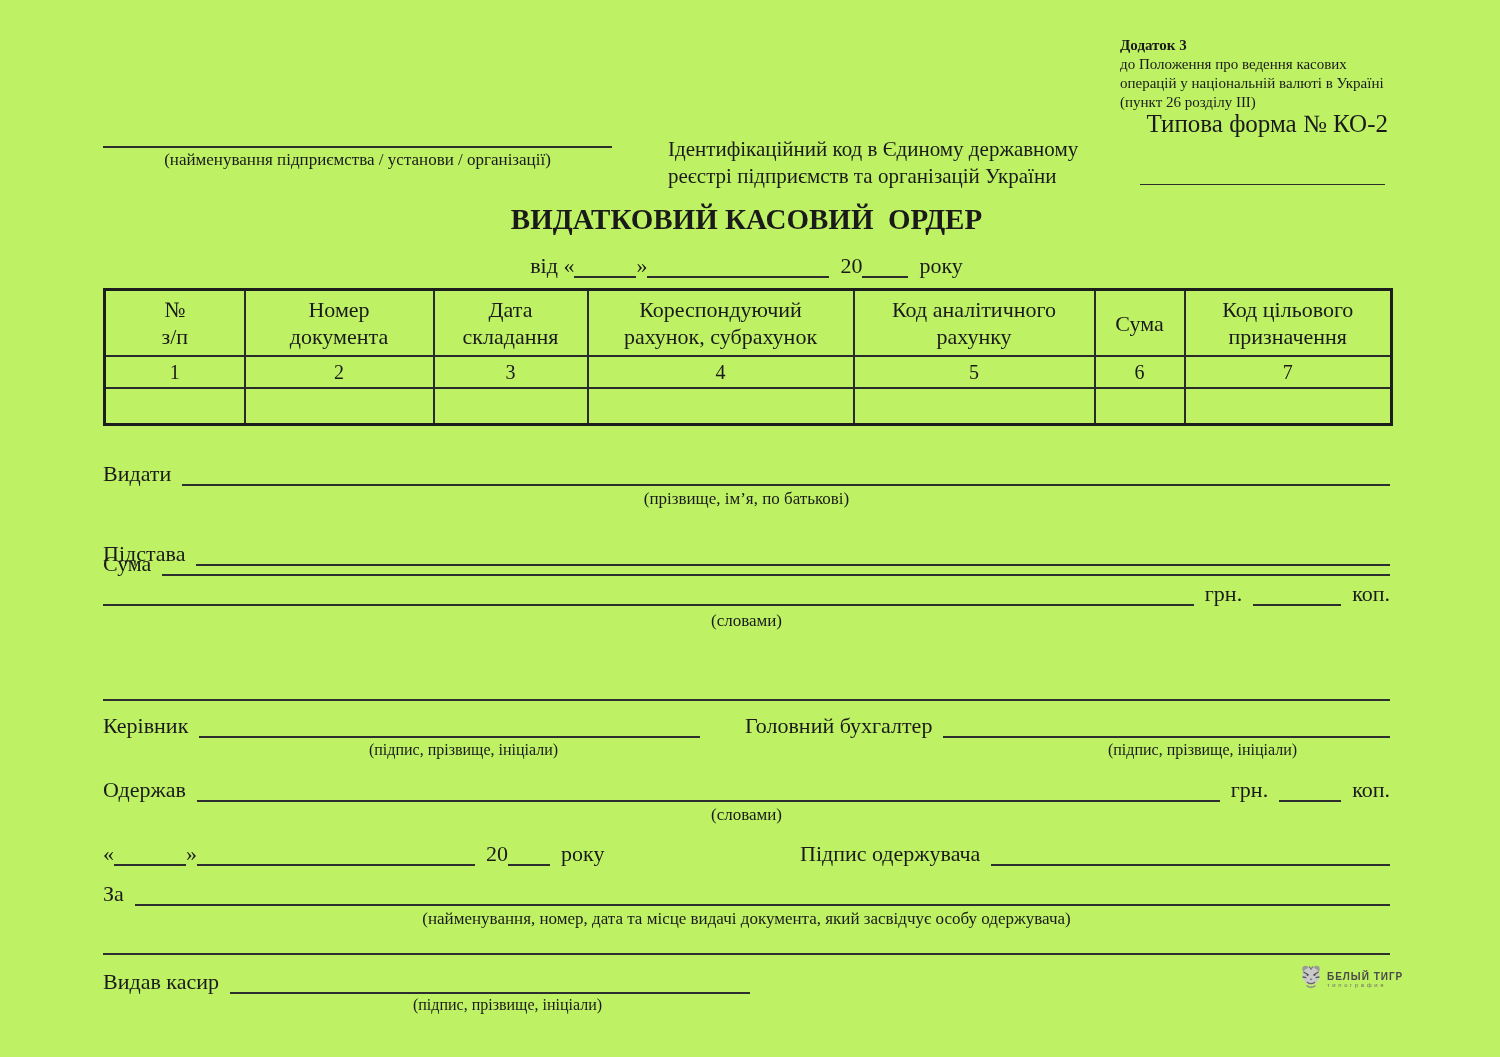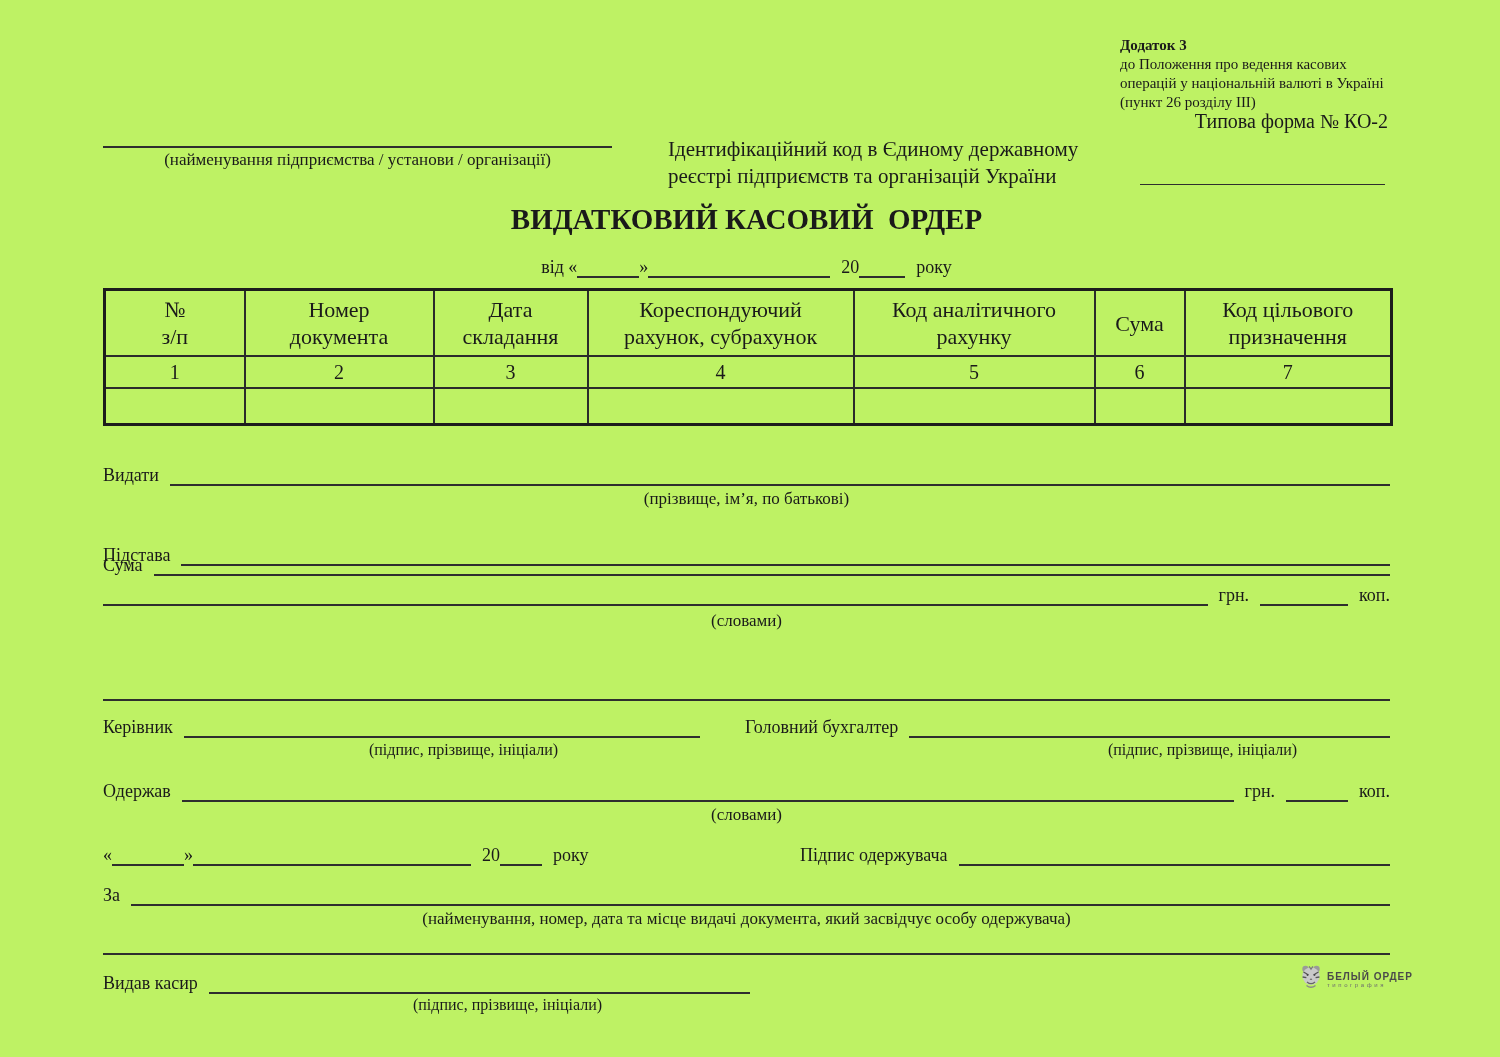--- a/index.html
+++ b/index.html
@@ -6,34 +6,34 @@
   .page{position:relative;width:1500px;height:1057px;background:#bef264;
         font-family:"Liberation Serif", serif;color:#1a1a1a;overflow:hidden;}
 
   .abs{position:absolute;}
 
   
   .appendix{left:1120px;top:36px;width:285px;font-size:15px;line-height:19px;}
   .appendix .ap-title{font-weight:bold;}
   .appendix .ap-lines{white-space:pre-line;}
 
-  .typical-form{top:110px;right:112px;font-size:20px;}
+  .typical-form{top:110px;right:112px;font-size:25px;}
 
   
   .company-line{left:103px;top:118px;width:509px;height:28px;border-bottom:2px solid #2e2e2e;}
   .company-caption{left:103px;top:150px;width:509px;text-align:center;font-size:17px;}
 
   .edrpou-note{left:668px;top:136px;width:480px;font-size:21px;line-height:27px;white-space:pre-line;}
   .edrpou-line{left:1140px;top:160px;width:245px;height:24px;border-bottom:1.5px solid #2e2e2e;}
 
   .form-title{left:103px;top:203px;width:1287px;text-align:center;
               font-size:29px;font-weight:bold;white-space:pre;}
 
   
-  .row{position:absolute;display:flex;align-items:flex-end;font-size:18px;line-height:1.15;height:32px;}
+  .row{position:absolute;display:flex;align-items:flex-end;font-size:22px;line-height:1.15;height:32px;}
   .row .lbl{white-space:nowrap;}
   .fill{border-bottom:2px solid #2e2e2e;display:inline-block;}
   .f1{flex:1;}
   .caption{position:absolute;font-size:17px;text-align:center;}
   .caption.small{font-size:16px;}
   .hline{position:absolute;border-top:2px solid #2e2e2e;}
 
   
   .form-table{position:absolute;left:103px;top:288px;width:1287px;
               border-collapse:collapse;table-layout:fixed;border:3px solid #1d1d1d;}
@@ -217,18 +217,18 @@
         <path d="M3.5 9 L7 11 M18.5 9 L15 11 M2.6 14 L6.4 14.6 M19.4 14 L15.6 14.6" stroke="#555" stroke-width="1.3" fill="none"></path>
         <circle cx="7.6" cy="11.8" r="1.1" fill="#444"></circle>
         <circle cx="14.4" cy="11.8" r="1.1" fill="#444"></circle>
         <path d="M11 15.2 L9.6 16.8 L12.4 16.8 Z" fill="#555"></path>
         <path d="M7 19 Q11 22.4 15 19" stroke="#666" stroke-width="1.2" fill="none"></path>
         <path d="M9.2 3.4 L11 6.2 L12.8 3.4" stroke="#777" stroke-width="1.2" fill="none"></path>
         <path d="M6.5 22.5 Q11 26 15.5 22.5" stroke="#8a8a8a" stroke-width="1.4" fill="none"></path>
       </svg>
     </span>
     <span class="logo-text">
-      <div class="l1">БЕЛЫЙ ОРДЕР</div>
+      <div class="l1">БЕЛЫЙ ТИГР</div>
       <div class="l2">типография</div>
     </span>
   </div>
 
 </div>
 
 </body></html>

